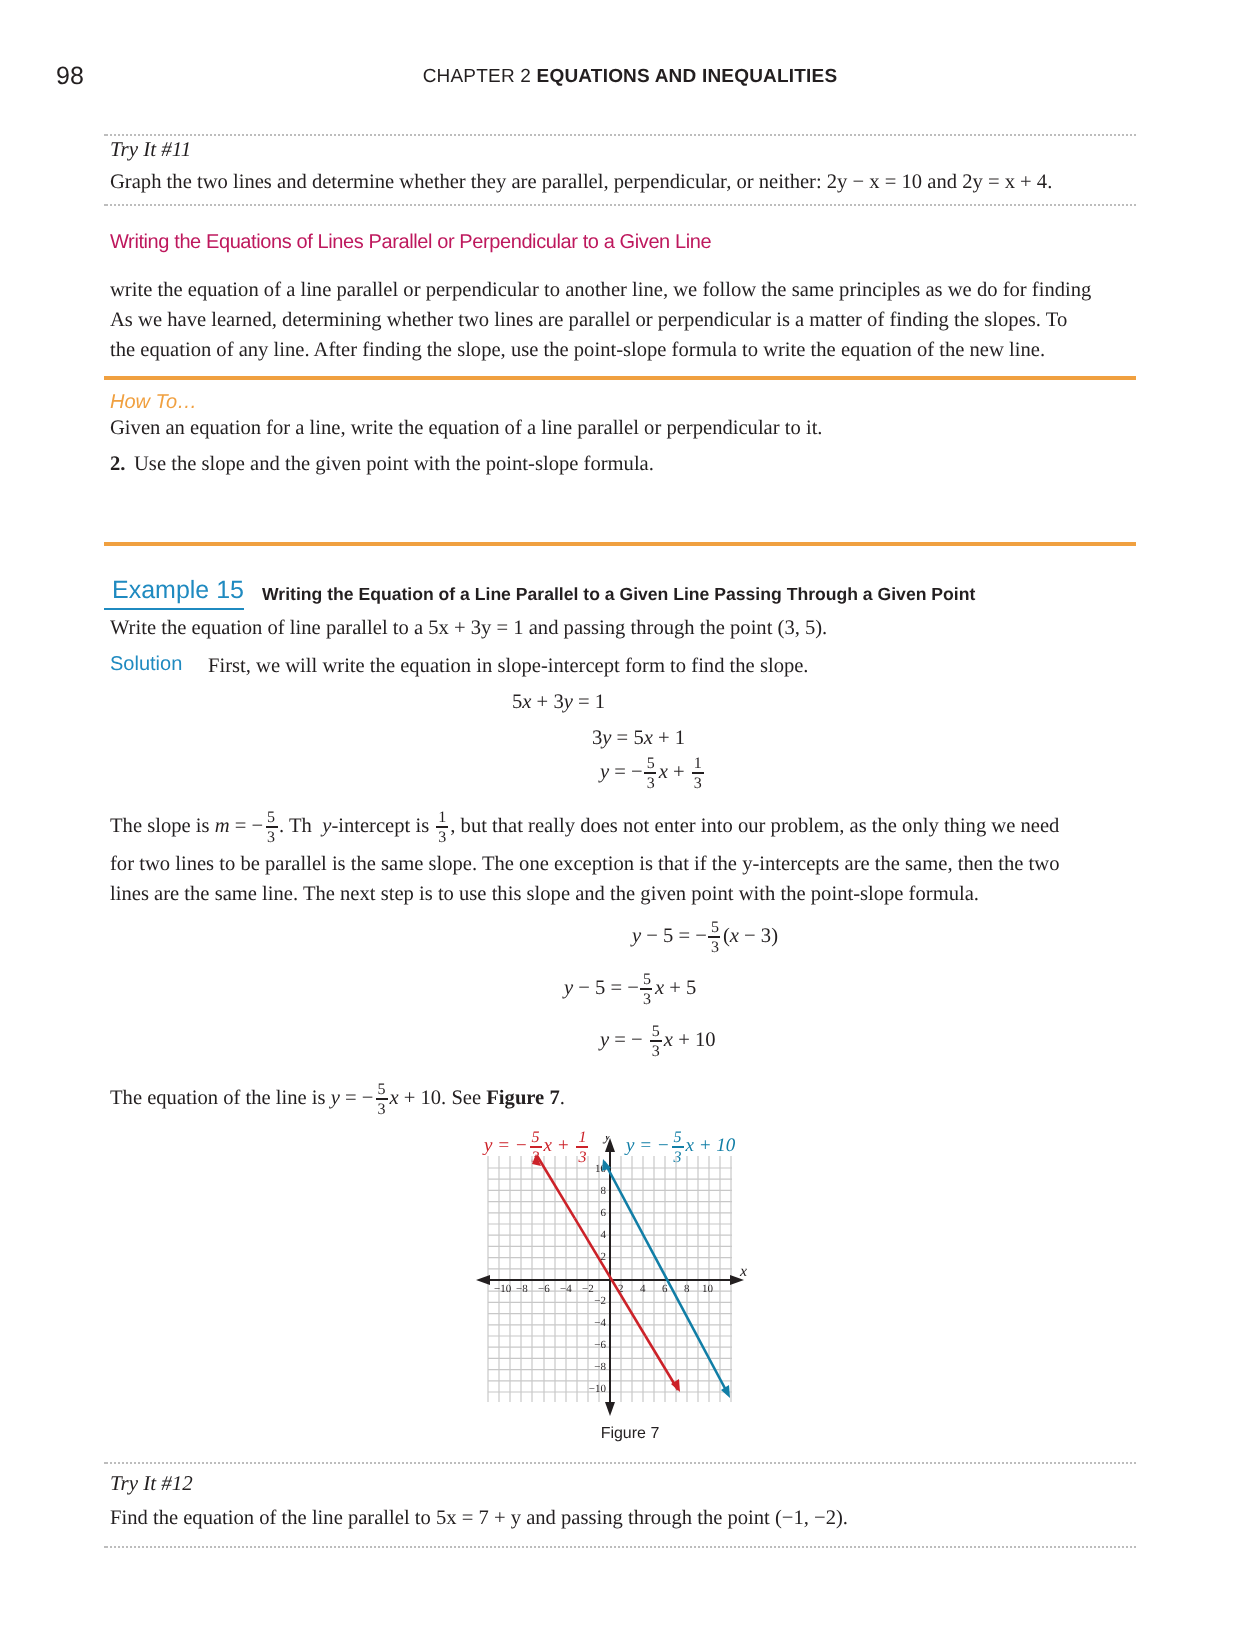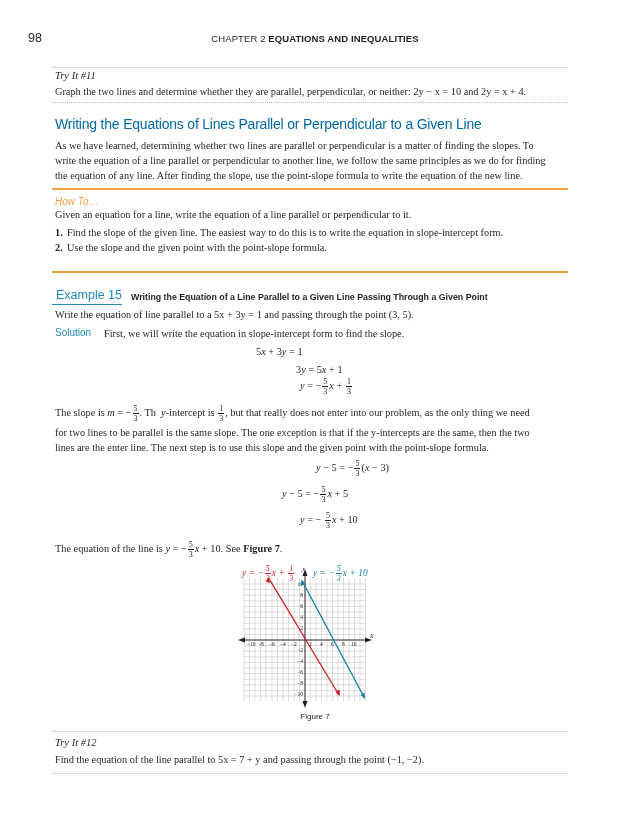--- a/index.html
+++ b/index.html
@@ -6,21 +6,21 @@
   body { width: 630px; height: 815px; position: relative; overflow: hidden; color: #231f20; font-family: "Liberation Serif", serif; }
   .abs { position: absolute; }
   .page-number { left: 28px; top: 31px; font-family: "Liberation Sans", sans-serif; font-size: 12.5px; color: #231f20; }
   .running-head { left: 0; width: 630px; top: 33px; text-align: center; font-family: "Liberation Sans", sans-serif; font-size: 9.5px; color: #231f20; letter-spacing: 0.1px; }
   .running-head .ch { font-weight: normal; }
   .running-head .title { font-weight: bold; }
   .dotted-rule { height: 0; border-top: 1px dotted #bdbdbd; }
   .orange-rule { height: 2px; background: #f0a040; }
   .try-label { font-family: "Liberation Serif", serif; font-style: italic; font-size: 10.5px; color: #231f20; }
   .body-text { font-size: 10.3px; line-height: 15px; color: #231f20; }
-  .section-title { font-family: "Liberation Sans", sans-serif; font-size: 14px; color: #0369a1; letter-spacing: -0.2px; }
+  .section-title { font-family: "Liberation Sans", sans-serif; font-size: 10px; color: #be185d; letter-spacing: -0.2px; }
   .howto-label { font-family: "Liberation Sans", sans-serif; font-style: italic; font-size: 10px; color: #f0a040; }
   .step-num { font-weight: bold; display: inline-block; width: 12px; }
   .example-label { font-family: "Liberation Sans", sans-serif; font-size: 12.5px; color: #1f8ac0; }
   .example-underline { height: 1px; background: #1f8ac0; }
   .example-title { font-family: "Liberation Sans", sans-serif; font-weight: bold; font-size: 8.8px; color: #231f20; }
   .solution-label { font-family: "Liberation Sans", sans-serif; font-size: 10px; color: #1f8ac0; }
   .eq { font-size: 10.3px; white-space: nowrap; }
   .frac { display: inline-block; vertical-align: middle; text-align: center; font-size: 8px; line-height: 9px; margin: 0 1px; }
   .frac .num { display: block; border-bottom: 0.8px solid #231f20; padding: 0 1px; }
   .frac .den { display: block; }
@@ -40,50 +40,49 @@
   <span class="title">EQUATIONS AND INEQUALITIES</span>
 </div>
 
 <div class="abs dotted-rule" style="left:52px; top:67px; width:516px;"></div>
 <div class="abs try-label" style="left:55px; top:70px;">Try It #11</div>
 <div class="abs body-text" style="left:55px; top:84px; white-space:nowrap;">Graph the two lines and determine whether they are parallel, perpendicular, or neither: 2y − x = 10 and 2y = x + 4.</div>
 <div class="abs dotted-rule" style="left:52px; top:102px; width:516px;"></div>
 
 <div class="abs section-title" style="left:55px; top:116px;">Writing the Equations of Lines Parallel or Perpendicular to a Given Line</div>
 <div class="abs body-text" style="left:55px; top:138px; white-space:nowrap;">
+  <div>write the equation of a line parallel or perpendicular to another line, we follow the same principles as we do for finding</div>
   <div>As we have learned, determining whether two lines are parallel or perpendicular is a matter of finding the slopes. To</div>
-  <div>write the equation of a line parallel or perpendicular to another line, we follow the same principles as we do for finding</div>
   <div>the equation of any line. After finding the slope, use the point-slope formula to write the equation of the new line.</div>
 </div>
 
 <div class="abs orange-rule" style="left:52px; top:188px; width:516px;"></div>
 <div class="abs howto-label" style="left:55px; top:196px;">How To…</div>
 <div class="abs body-text" style="left:55px; top:207px; white-space:nowrap;">Given an equation for a line, write the equation of a line parallel or perpendicular to it.</div>
 <div class="abs body-text" style="left:55px; top:226px; white-space:nowrap; line-height:14.5px;">
-  <div><span class="step-num">1.</span><span>Find the slope of the given line. The easiest way to do this is to write the equation in slope-intercept form.</span></div>
   <div><span class="step-num">2.</span><span>Use the slope and the given point with the point-slope formula.</span></div>
 </div>
 <div class="abs orange-rule" style="left:52px; top:271px; width:516px;"></div>
 
 <div class="abs example-label" style="left:56px; top:288px;">Example 15</div>
 <div class="abs example-underline" style="left:52px; top:304px; width:70px;"></div>
 <div class="abs example-title" style="left:131px; top:292px; white-space:nowrap;">Writing the Equation of a Line Parallel to a Given Line Passing Through a Given Point</div>
 <div class="abs body-text" style="left:55px; top:307px; white-space:nowrap;">Write the equation of line parallel to a 5x + 3y = 1 and passing through the point (3, 5).</div>
 <div class="abs solution-label" style="left:55px; top:327px;">Solution</div>
 <div class="abs body-text" style="left:104px; top:326px; white-space:nowrap;">First, we will write the equation in slope-intercept form to find the slope.</div>
 
 <div class="abs eq" style="left:256px; top:346px;">5<i class="v">x</i> + 3<i class="v">y</i> = 1</div>
 <div class="abs eq" style="left:296px; top:364px;">3<i class="v">y</i> = 5<i class="v">x</i> + 1</div>
 <div class="abs eq" style="left:300px; top:377px;"><i class="v">y</i> = −<span class="frac"><span class="num">5</span><span class="den">3</span></span><i class="v">x</i> + <span class="frac"><span class="num">1</span><span class="den">3</span></span></div>
 
 <div class="abs body-text" style="left:55px; top:404px; white-space:nowrap;">
   <span>The slope is </span><i class="v">m</i> = −<span class="frac"><span class="num">5</span><span class="den">3</span></span>. Th&nbsp; <i class="v">y</i>-intercept is <span class="frac"><span class="num">1</span><span class="den">3</span></span><span>, but that really does not enter into our problem, as the only thing we need</span>
 </div>
 <div class="abs body-text" style="left:55px; top:425px; white-space:nowrap;">for two lines to be parallel is the same slope. The one exception is that if the y-intercepts are the same, then the two</div>
-<div class="abs body-text" style="left:55px; top:440px; white-space:nowrap;">lines are the enter line. The next step is to use this slope and the given point with the point-slope formula.</div>
+<div class="abs body-text" style="left:55px; top:440px; white-space:nowrap;">lines are the same line. The next step is to use this slope and the given point with the point-slope formula.</div>
 
 <div class="abs eq" style="left:282px; top:459px;margin-left:34px;"><i class="v">y</i> − 5 = −<span class="frac"><span class="num">5</span><span class="den">3</span></span>(<i class="v">x</i> − 3)</div>
 <div class="abs eq" style="left:282px; top:485px;"><i class="v">y</i> − 5 = −<span class="frac"><span class="num">5</span><span class="den">3</span></span><i class="v">x</i> + 5</div>
 <div class="abs eq" style="left:300px; top:511px;"><i class="v">y</i> = −&nbsp;<span class="frac"><span class="num">5</span><span class="den">3</span></span><i class="v">x</i> + 10</div>
 
 <div class="abs body-text" style="left:55px; top:540px; white-space:nowrap;">
   The equation of the line is <i class="v">y</i> = −<span class="frac"><span class="num">5</span><span class="den">3</span></span><i class="v">x</i> + 10. See <b>Figure 7</b><span>.</span>
 </div>
 
 <div class="abs lbl-red" style="left:242px; top:564px; white-space:nowrap;"><i>y</i> = −<span class="frac" style="color:#cc2229"><span class="num" style="border-color:#cc2229">5</span><span class="den">3</span></span><i>x</i> + <span class="frac" style="color:#cc2229"><span class="num" style="border-color:#cc2229">1</span><span class="den">3</span></span></div>

